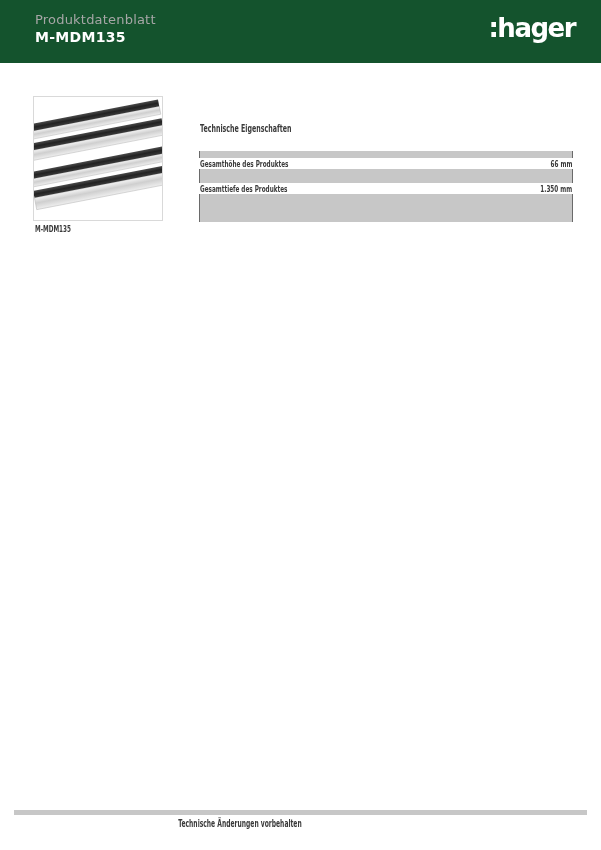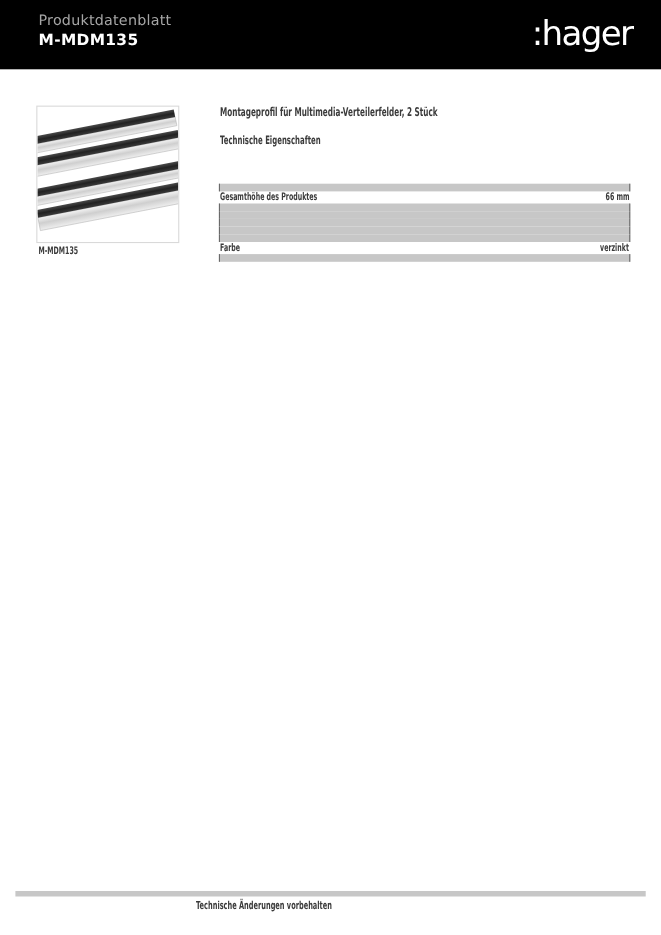--- a/index.html
+++ b/index.html
@@ -3,37 +3,37 @@
 <meta charset="utf-8">
 <style>
   * { margin:0; padding:0; box-sizing:border-box; }
   html,body { background:#ffffff; }
   .page {
     position:relative; width:601px; height:850px; background:#ffffff;
     font-family:"DejaVu Sans","Liberation Sans",sans-serif;
     overflow:hidden;
   }
   
-  .hdr { position:absolute; top:0; left:0; width:601px; height:63px; background:#000000; }
+  .hdr { position:absolute; top:0; left:0; width:601px; height:63px; background:#14532d; }
   .hdr-doctype { position:absolute; left:35px; top:12px; font-size:13px; color:#a6a6a6; letter-spacing:.2px; }
   .hdr-code    { position:absolute; left:35px; top:29px; font-size:14px; color:#ffffff; font-weight:bold; letter-spacing:.3px; }
-  .hdr-logo    { position:absolute; right:26px; top:13px; font-size:31px; color:#ffffff; font-weight:normal; letter-spacing:-1.5px; }
+  .hdr-logo    { position:absolute; right:26px; top:13px; font-size:26px; color:#ffffff; font-weight:bold; letter-spacing:-1.5px; }
   
   .cx   { display:inline-block; transform:scaleX(0.6); transform-origin:0 50%; white-space:nowrap; }
   .cx-r { display:inline-block; transform:scaleX(0.6); transform-origin:100% 50%; white-space:nowrap; }
   .cx-c { display:inline-block; transform:scaleX(0.6); transform-origin:50% 50%; white-space:nowrap; }
   
   .img-box { position:absolute; left:33px; top:96px; width:130px; height:125px;
              background:#ffffff; border:1px solid #d9d9d9; overflow:hidden; }
   .img-caption { position:absolute; left:35px; top:223px; font-size:9.5px; font-weight:bold; color:#3a3a3a; }
   
   .title    { position:absolute; left:200px; top:95px;  font-size:11px;   font-weight:bold; color:#3a3a3a; }
   .subtitle { position:absolute; left:200px; top:122px; font-size:10.5px; font-weight:bold; color:#3a3a3a;text-align:right; }
   
-  .spec-table { position:absolute; left:199px; top:167px; width:374px; }
+  .spec-table { position:absolute; left:199px; top:151px; width:374px; }
   .band { position:relative; height:7px; background:#c7c7c7; }
   .band::before, .band::after { content:""; position:absolute; top:0; width:1px; height:7px; background:#6a6a6a; }
   .band::before { left:0; }
   .band::after  { right:0; }
   .srow { display:flex; justify-content:space-between; align-items:center;
           height:11px; line-height:11px; font-size:9.5px; font-weight:bold; color:#3a3a3a; }
   .srow .lbl { padding-left:1px; }
   .srow .val { padding-right:1px; }
   
   .fbar  { position:absolute; left:14px; top:810px; width:573px; height:5px; background:#c7c7c7; }
@@ -76,42 +76,39 @@
         <rect x="-6" y="62" width="140" height="7" fill="url(#dark)"></rect>
         <rect x="-6" y="88" width="140" height="12" fill="url(#silver)" stroke="#b5b5b5" stroke-width="0.5"></rect>
         <rect x="-6" y="81" width="140" height="7" fill="url(#dark)"></rect>
       </g>
     </svg>
   </div>
   <div class="img-caption">
     <span class="cx">M-MDM135</span>
   </div>
 
-  <div class="title">
-    <span class="cx">Montageprofil für Multimedia-Verteilerfelder, 2 Stück</span>
-  </div>
   <div class="subtitle">
     <span class="cx">Technische Eigenschaften</span>
   </div>
 
   <div class="spec-table">
     <div class="band"></div>
     <div class="srow">
       <span class="lbl"><span class="cx">Gesamthöhe des Produktes</span></span>
       <span class="val"><span class="cx-r">66 mm</span></span>
     </div>
     <div class="band"></div>
     <div class="band"></div>
+    <div class="srow">
+      <span class="lbl"><span class="cx">Gesamttiefe des Produktes</span></span>
+      <span class="val"><span class="cx-r">1.350 mm</span></span>
+    </div>
     <div class="band"></div>
     <div class="band"></div>
     <div class="band"></div>
-    <div class="srow">
-      <span class="lbl"><span class="cx">Farbe</span></span>
-      <span class="val"><span class="cx-r">verzinkt</span></span>
-    </div>
     <div class="band"></div>
   </div>
 
   <div class="fbar"></div>
   <div class="fnote">
     <span class="cx-c">Technische Änderungen vorbehalten</span>
   </div>
 
 </div>
 

